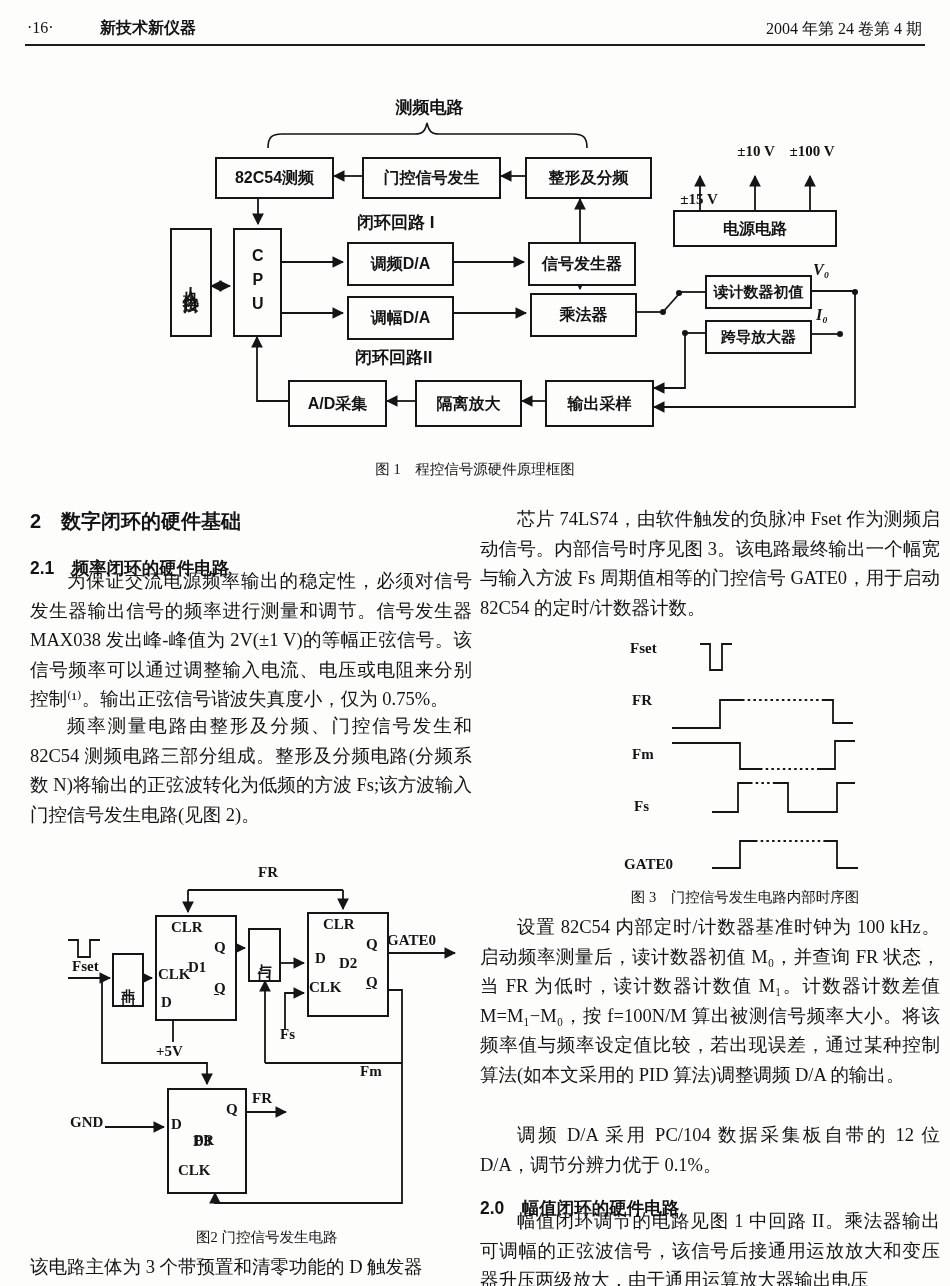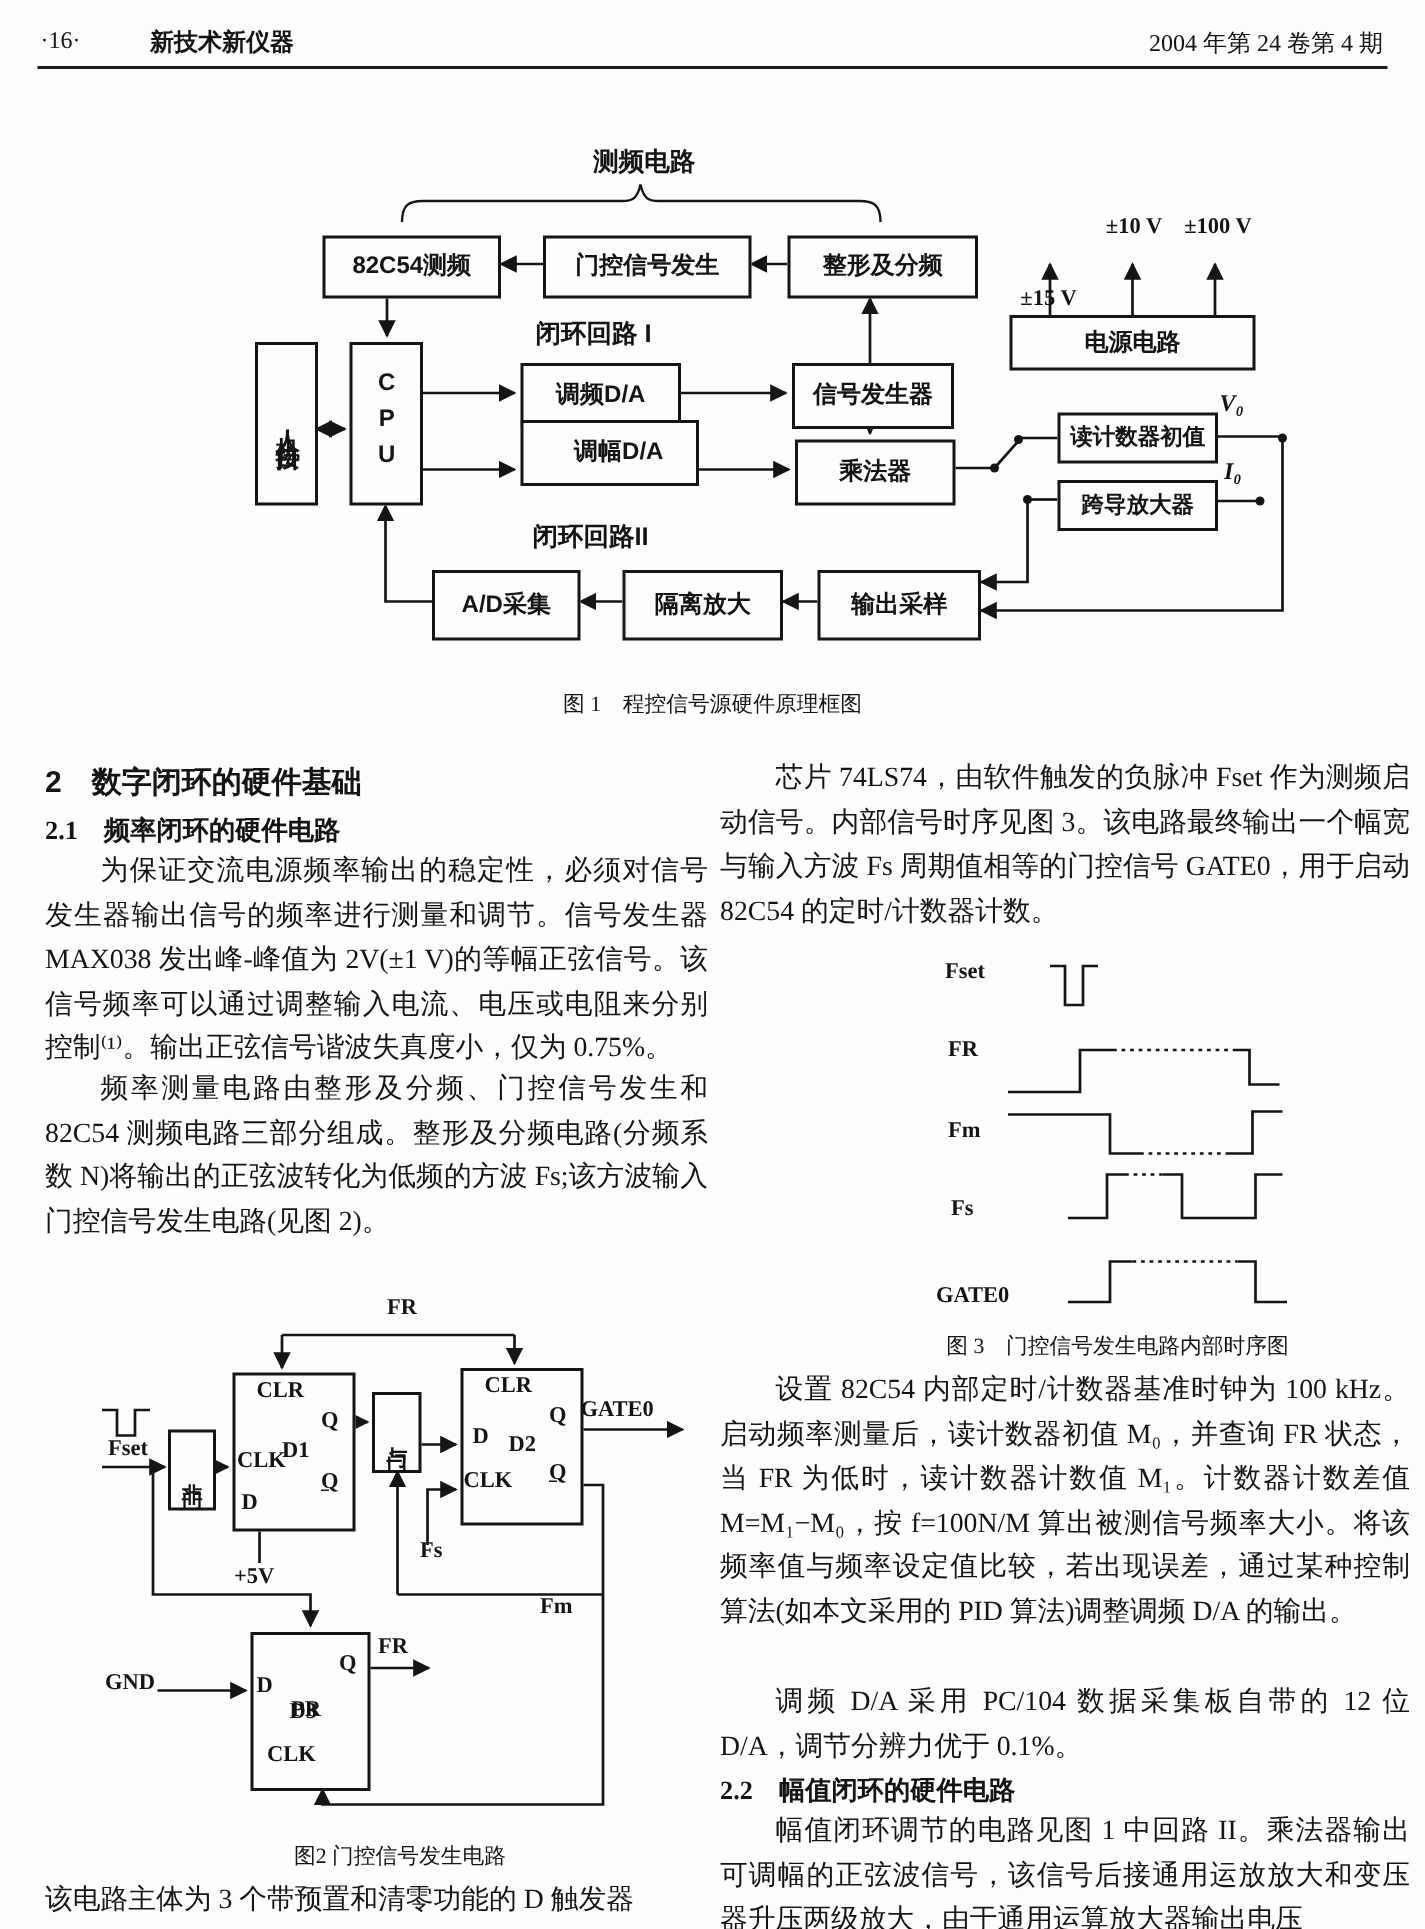--- a/index.html
+++ b/index.html
@@ -21,21 +21,21 @@
   .lbl-sans{font-family:"Liberation Sans","DejaVu Sans",sans-serif;}
   .pin{position:absolute;font-weight:bold;font-size:15px;white-space:nowrap;}
   .ul{text-decoration:underline;}
   .it{font-style:italic;}
   
   .para{position:absolute;font-size:18.5px;line-height:29.5px;text-align:justify;text-justify:inter-character;}
   .ind{text-indent:2em;}
   .h-big{position:absolute;font-size:20px;font-weight:bold;white-space:nowrap;
          font-family:"Liberation Sans","DejaVu Sans",sans-serif;}
   .h-sub{position:absolute;font-size:17.5px;font-weight:bold;white-space:nowrap;
-         font-family:Liberation Serif, serif;}
+         font-family:Liberation Sans, sans-serif;margin-top:15px;}
   .cap{position:absolute;font-size:14.5px;text-align:center;white-space:nowrap;}
   .wm{position:absolute;font-size:30px;font-weight:bold;color:#2b2b2b;letter-spacing:3px;
       font-family:"Liberation Sans","DejaVu Sans",sans-serif;z-index:5;}
   svg path,svg polyline,svg line{fill:none;stroke:#151515;stroke-width:1.8;}
   svg .dot-line{stroke-dasharray:2.5 3.2;}
   svg circle{fill:#151515;stroke:none;}
 </style>
 </head>
 <body>
 
@@ -96,21 +96,21 @@
 
     <div class="lbl lbl-sans" style="left:222px;top:6px;width:95px;text-align:center;font-size:17px;">测频电路</div>
     <div class="b" style="left:55px;top:67px;width:115px;height:38px;">82C54测频</div>
     <div class="b" style="left:202px;top:67px;width:135px;height:38px;">门控信号发生</div>
     <div class="b" style="left:365px;top:67px;width:123px;height:38px;">整形及分频</div>
     <div class="b vert" style="left:10px;top:138px;width:38px;height:105px;">人机接口</div>
     <div class="b vert" style="left:73px;top:138px;width:45px;height:105px;letter-spacing:7px;">CPU</div>
     <div class="lbl lbl-sans" style="left:197px;top:121px;font-size:17px;">闭环回路 I</div>
     <div class="b" style="left:187px;top:152px;width:103px;height:40px;">调频D/A</div>
     <div class="b" style="left:368px;top:152px;width:104px;height:40px;">信号发生器</div>
-    <div class="b" style="left:187px;top:190px;width:103px;height:40px;padding-left:12px;">调幅D/A</div>
+    <div class="b" style="left:187px;top:206px;width:103px;height:40px;">调幅D/A</div>
     <div class="b" style="left:370px;top:203px;width:103px;height:40px;">乘法器</div>
     <div class="lbl lbl-sans" style="left:195px;top:256px;font-size:17px;">闭环回路II</div>
     <div class="b" style="left:128px;top:290px;width:95px;height:43px;">A/D采集</div>
     <div class="b" style="left:255px;top:290px;width:103px;height:43px;">隔离放大</div>
     <div class="b" style="left:385px;top:290px;width:105px;height:43px;">输出采样</div>
     <div class="b" style="left:513px;top:120px;width:160px;height:33px;">电源电路</div>
     <div class="b" style="left:545px;top:185px;width:103px;height:30px;font-size:15px;">读计数器初值</div>
     <div class="b" style="left:545px;top:230px;width:103px;height:30px;font-size:15px;">跨导放大器</div>
     <div class="lbl" style="left:508px;top:53px;width:62px;text-align:center;font-size:15px;margin-top:48px;">±15 V</div>
     <div class="lbl" style="left:565px;top:53px;width:62px;text-align:center;font-size:15px;">±10 V</div>
@@ -218,16 +218,16 @@
     <span class="pin" style="left:80px;top:10px;">Fset</span>
     <span class="pin" style="left:82px;top:62px;">FR</span>
     <span class="pin" style="left:82px;top:116px;">Fm</span>
     <span class="pin" style="left:84px;top:168px;">Fs</span>
     <span class="pin" style="left:74px;top:226px;">GATE0</span>
   </div>
   <div class="cap" style="left:550px;top:888px;width:390px;">图 3　门控信号发生电路内部时序图</div>
 
   <div class="para ind" style="left:480px;top:913px;width:460px;">设置 82C54 内部定时/计数器基准时钟为 100 kHz。启动频率测量后，读计数器初值 M₀，并查询 FR 状态，当 FR 为低时，读计数器计数值 M₁。计数器计数差值 M=M₁−M₀，按 f=100N/M 算出被测信号频率大小。将该频率值与频率设定值比较，若出现误差，通过某种控制算法(如本文采用的 PID 算法)调整调频 D/A 的输出。</div>
   <div class="para ind" style="left:480px;top:1121px;width:460px;">调频 D/A 采用 PC/104 数据采集板自带的 12 位 D/A，调节分辨力优于 0.1%。</div>
-  <div class="h-sub" style="left:480px;top:1181px;">2.2　幅值闭环的硬件电路</div>
+  <div class="h-sub" style="left:480px;top:1181px;">2.0　幅值闭环的硬件电路</div>
   <div class="para ind" style="left:480px;top:1207px;width:460px;">幅值闭环调节的电路见图 1 中回路 II。乘法器输出可调幅的正弦波信号，该信号后接通用运放放大和变压器升压两级放大，由于通用运算放大器输出电压</div>
 
 </div>
 
 </body></html>

